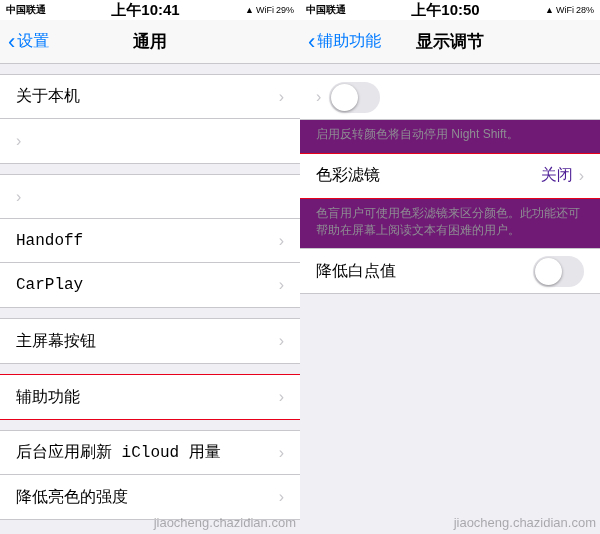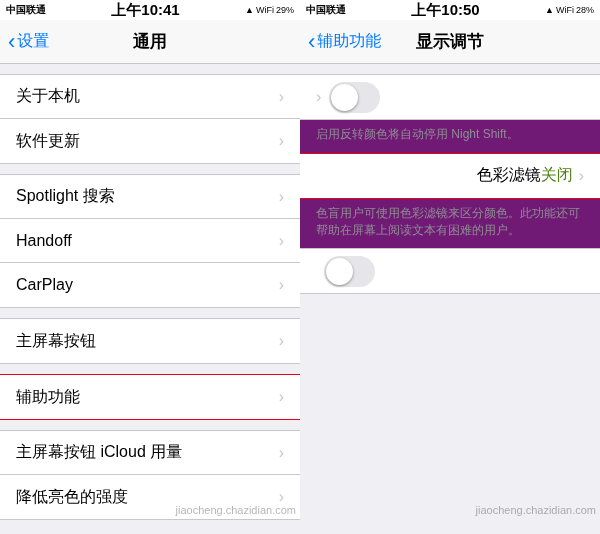--- a/index.html
+++ b/index.html
@@ -86,24 +86,25 @@
       border-bottom: 1px solid #c8c7cc;
       background: #fff;
       position: relative;
       cursor: pointer;
     }
     .list-item:last-child { border-bottom: none; }
     .list-item .item-label {
       flex: 1;
       font-size: 16px;
       color: #000;
+      font-family: Liberation Mono, monospace;
     }
     .list-item .item-value {
       font-size: 16px;
-      color: #4d7c0f;
+      color: #4c1d95;
       margin-right: 6px;
     }
     .list-item .chevron-right {
       color: #c7c7cc;
       font-size: 16px;
     }
 
     
     .toggle {
       width: 51px;
@@ -141,23 +142,23 @@
       z-index: 2;
       position: relative;
     }
 
     
     .gap { height: 10px; background: #efeff4; flex-shrink: 0; }
 
     
     .watermark {
       position: absolute;
-      bottom: 18px;
+      bottom: 4px;
       right: 4px;
-      font-size: 11px;
+      font-size: 13px;
       color: rgba(0,0,0,0.3);
     }
   </style>
 </head>
 <body>
 
 <div class="panel">
 
   <div class="status-bar">
     <span class="carrier">中国联通</span>
@@ -177,29 +178,27 @@
     <span class="nav-title">通用</span>
   </div>
 
   <div class="gap"></div>
   <div class="list-group">
     <div class="list-item">
       <span class="item-label">关于本机</span>
       <span class="chevron-right">›</span>
     </div>
     <div class="list-item">
-      <span class="item-label">软件更新</span>
-      <span class="chevron-right">›</span>
-    </div>
-  </div>
-
-  <div class="gap"></div>
-  <div class="list-group">
-    <div class="list-item">
-      <span class="item-label">Spotlight 搜索</span>
+      <span class="chevron-right">›</span>
+    </div>
+  </div>
+
+  <div class="gap"></div>
+  <div class="list-group">
+    <div class="list-item">
       <span class="chevron-right">›</span>
     </div>
     <div class="list-item">
       <span class="item-label">Handoff</span>
       <span class="chevron-right">›</span>
     </div>
     <div class="list-item">
       <span class="item-label">CarPlay</span>
       <span class="chevron-right">›</span>
     </div>
@@ -217,21 +216,21 @@
   <div class="list-group highlight-row">
     <div class="list-item">
       <span class="item-label">辅助功能</span>
       <span class="chevron-right">›</span>
     </div>
   </div>
 
   <div class="gap"></div>
   <div class="list-group">
     <div class="list-item">
-      <span class="item-label">主屏幕按钮 iCloud 用量</span>
+      <span class="item-label">后台应用刷新 iCloud 用量</span>
       <span class="chevron-right">›</span>
     </div>
     <div class="list-item">
       <span class="item-label">降低亮色的强度</span>
       <span class="chevron-right">›</span>
     </div>
   </div>
 
   <div class="watermark">jiaocheng.chazidian.com</div>
 </div>
@@ -261,30 +260,31 @@
     <div class="list-item">
       <span class="chevron-right">›</span>
       <div class="toggle" style="margin-left:8px;">
         <div class="knob"></div>
       </div>
     </div>
   </div>
   <div class="desc-text">启用反转颜色将自动停用 Night Shift。</div>
 
   <div class="list-group" style="outline: 2.5px solid #e8001a; outline-offset: -2px; position: relative; z-index: 3;">
-    <div class="list-item" style="border-bottom: none; text-align: right;">
+    <div class="list-item" style="border-bottom: none;">
       <span class="item-label">色彩滤镜</span>
       <span class="item-value">关闭</span>
       <span class="chevron-right">›</span>
     </div>
   </div>
   <div class="desc-text">色盲用户可使用色彩滤镜来区分颜色。此功能还可帮助在屏幕上阅读文本有困难的用户。</div>
 
   <div class="list-group">
     <div class="list-item" style="border-bottom: none;">
+      <span class="item-label">降低白点值</span>
       <div class="toggle" style="margin-left:8px;">
         <div class="knob"></div>
       </div>
     </div>
   </div>
 
   <div class="watermark">jiaocheng.chazidian.com</div>
 </div>
 
 </body></html>

